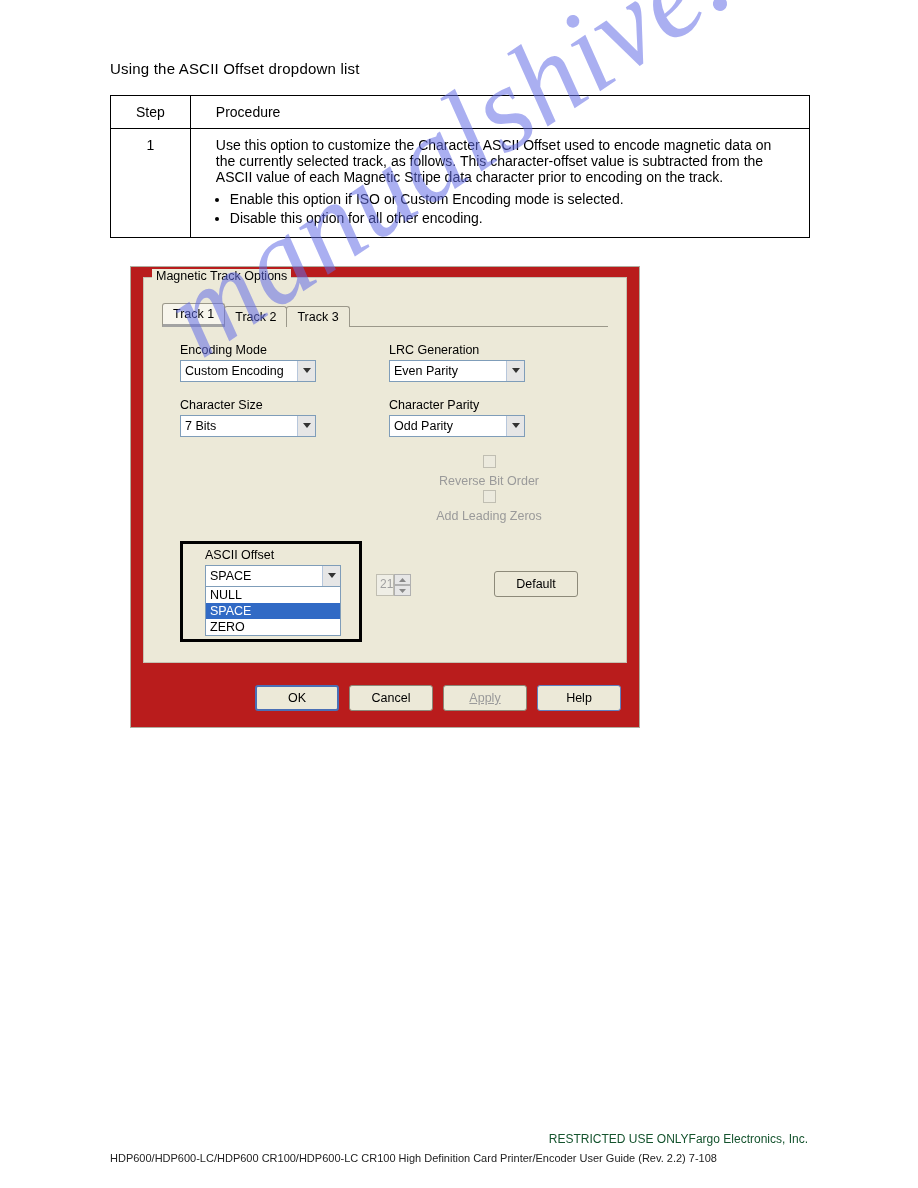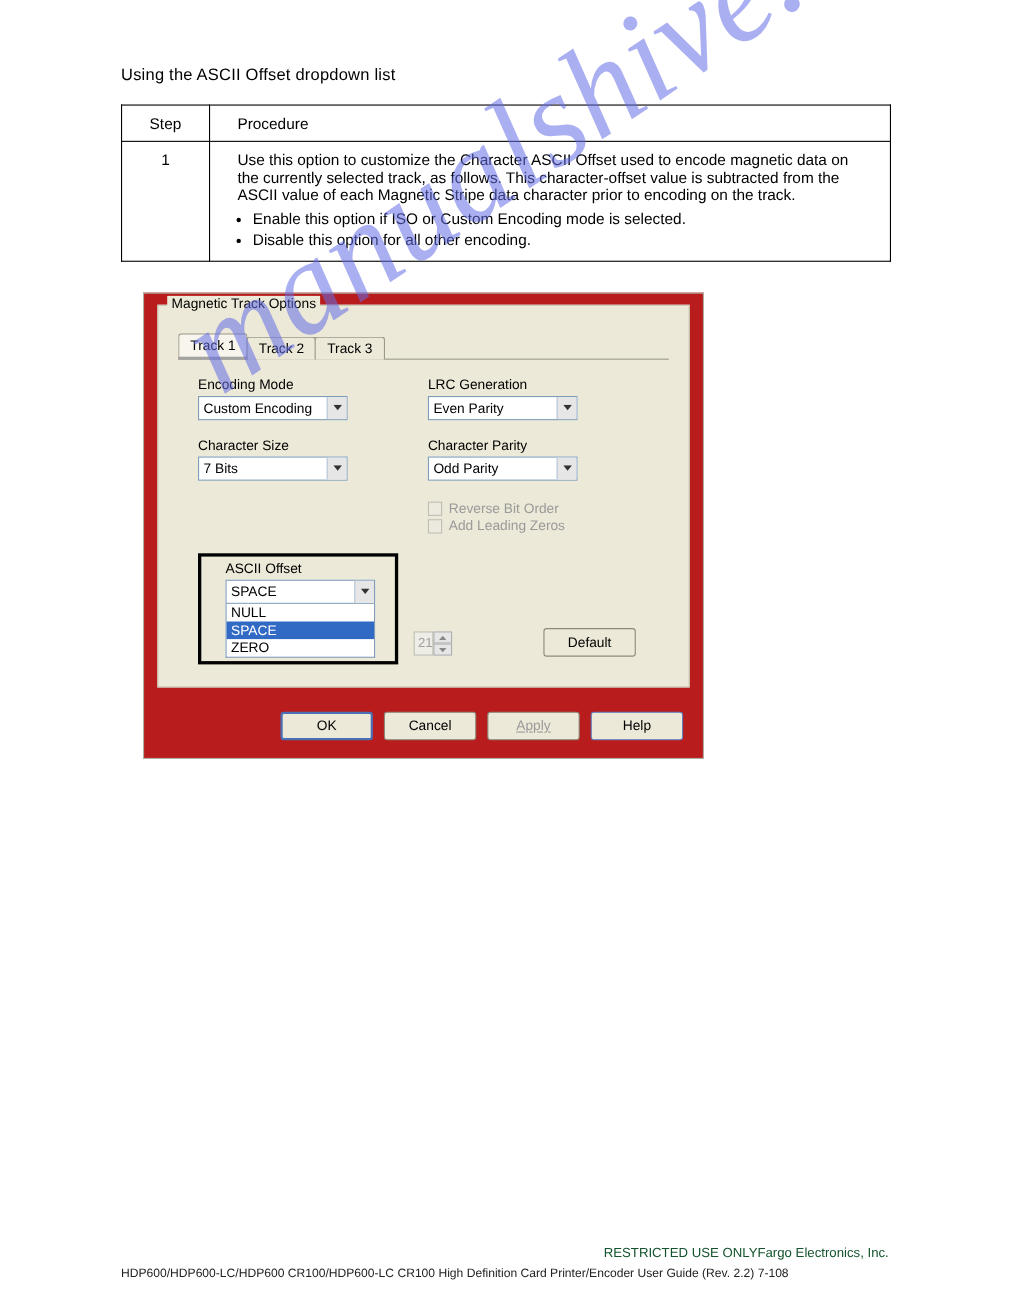--- a/index.html
+++ b/index.html
@@ -116,21 +116,21 @@
   .combo .combo-btn {
     width: 18px;
     background: #e6e6e6;
     border-left: 1px solid #b7c7dc;
     display: flex;
     align-items: center;
     justify-content: center;
   }
   .combo .combo-btn svg { width: 8px; height: 6px; }
   .disabled-text { color: #9a9a9a; }
-  .checkbox-row { display: flex; align-items: center; gap: 6px; margin: 2px 0; }
+  .checkbox-row { display: flex; align-items: center; gap: 6px; margin: 2px 0; flex-direction: column; }
   .checkbox-box {
     width: 13px; height: 13px;
     background: #eceade;
     border: 1px solid #c0beb2;
   }
 
   .ascii-block {
     position: relative;
     margin: 4px 0 0 22px;
     width: 182px;

